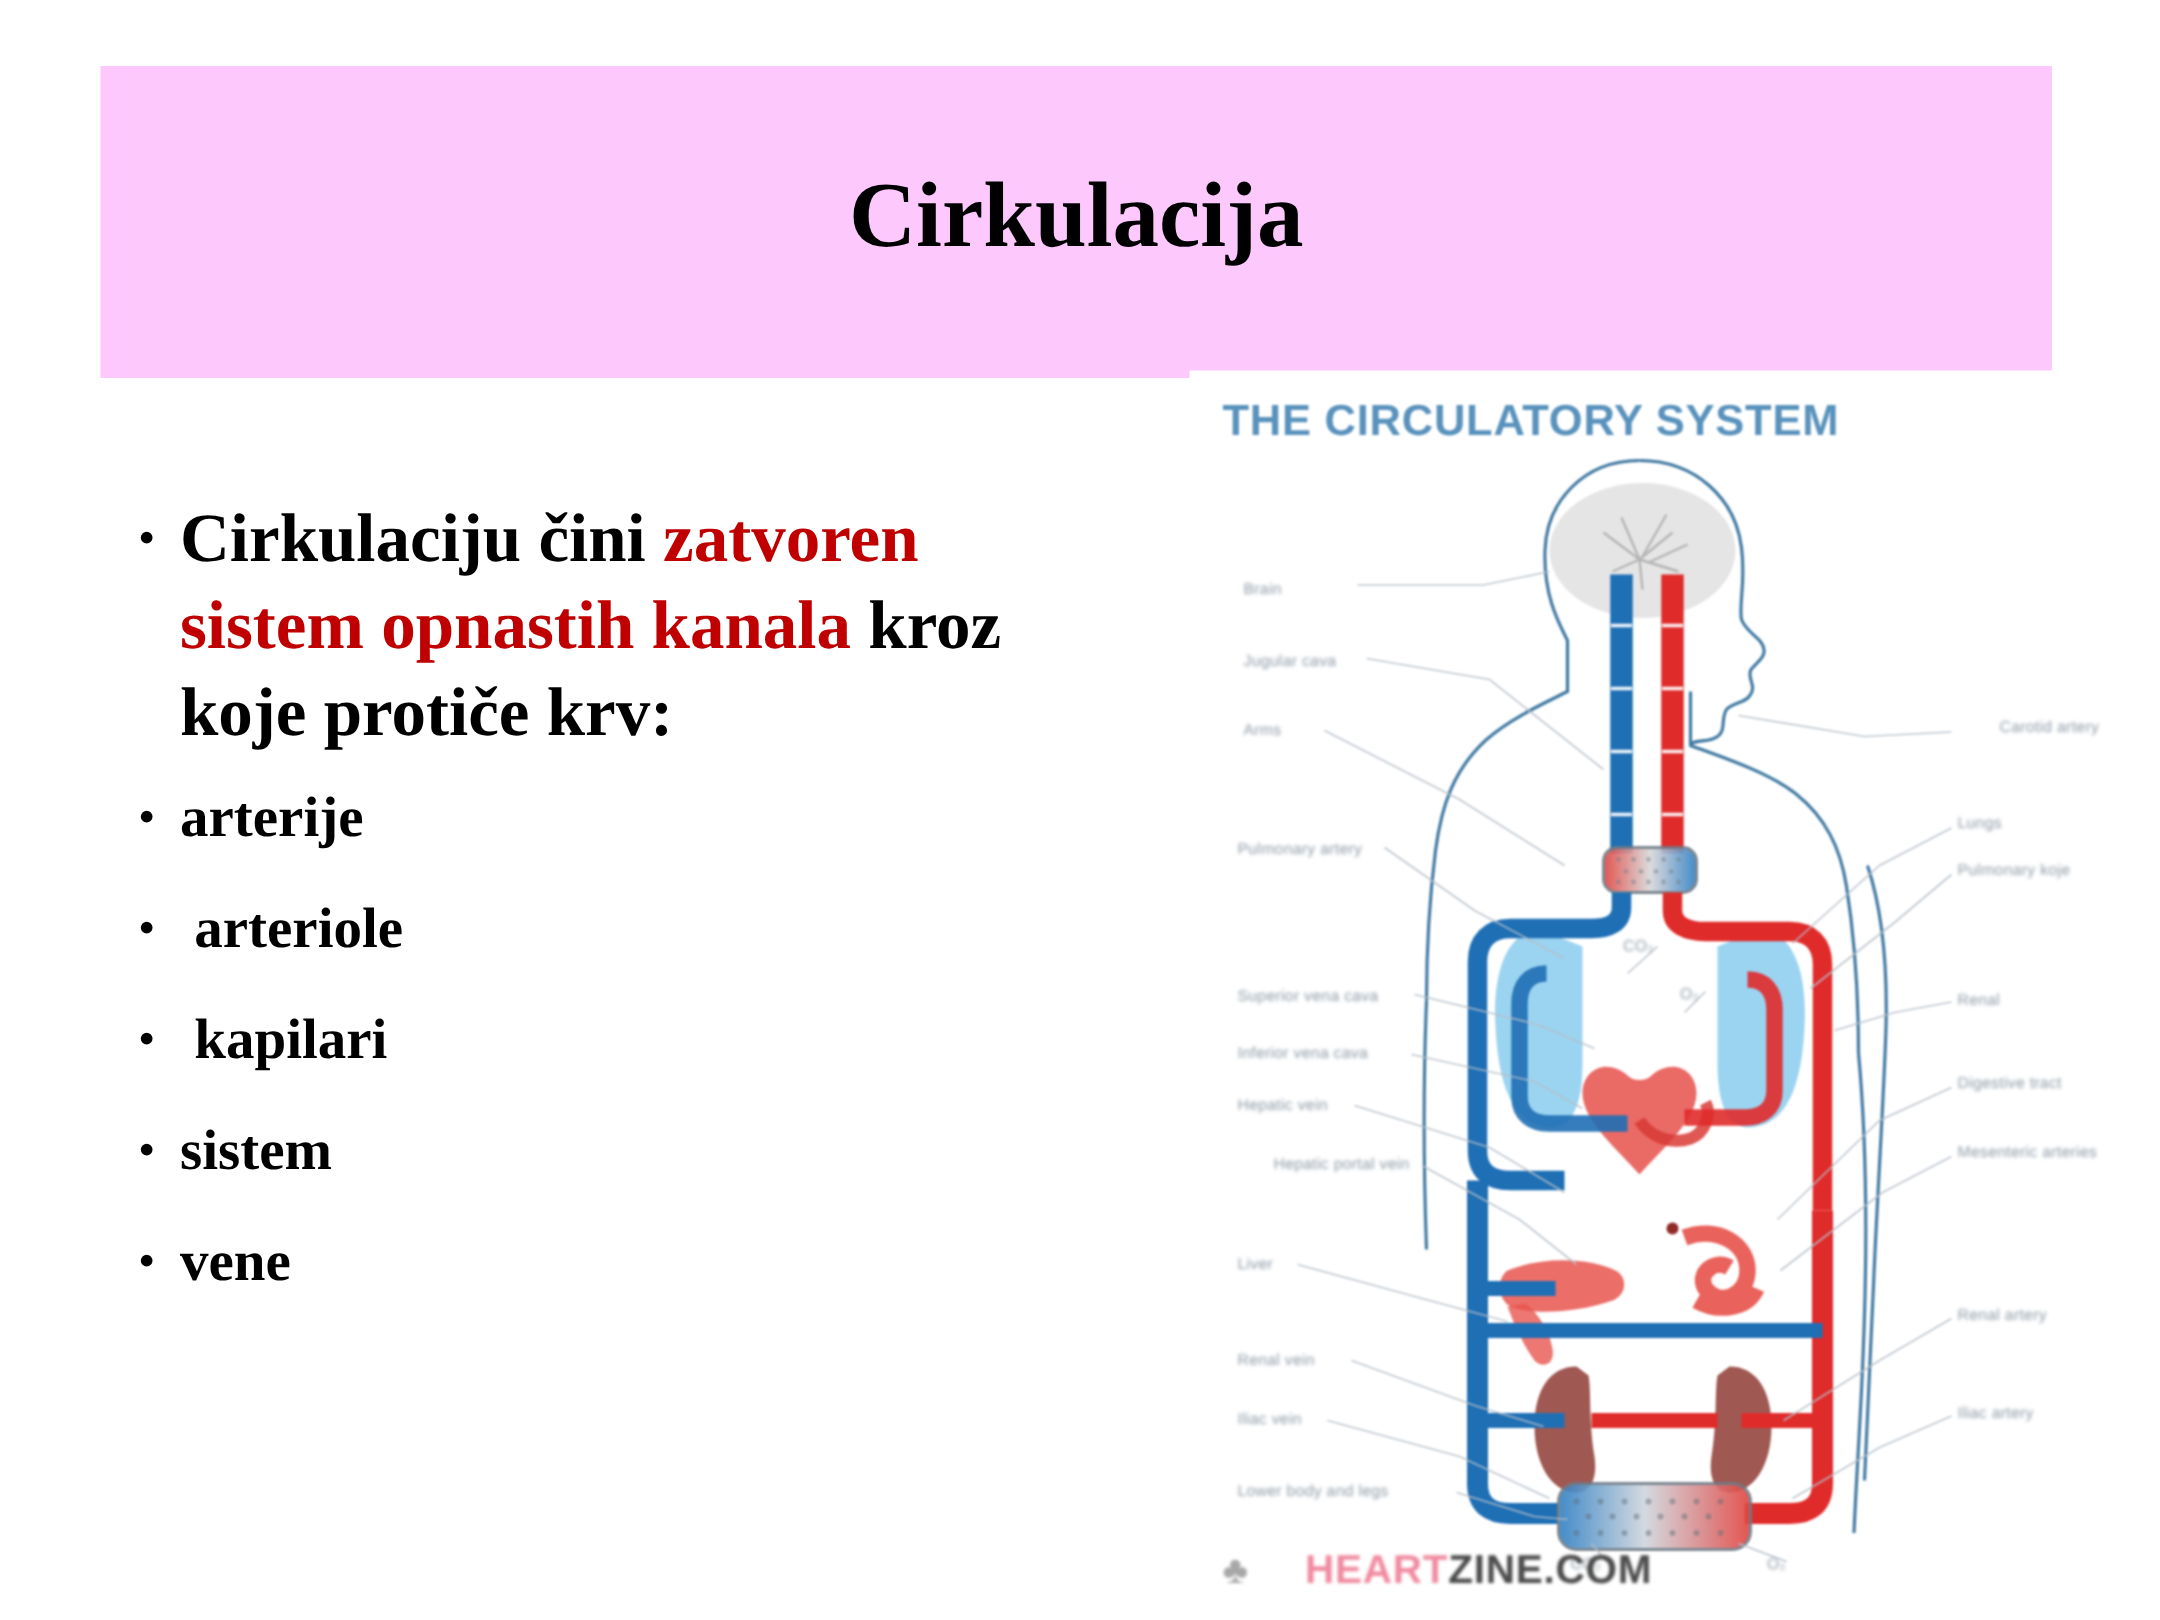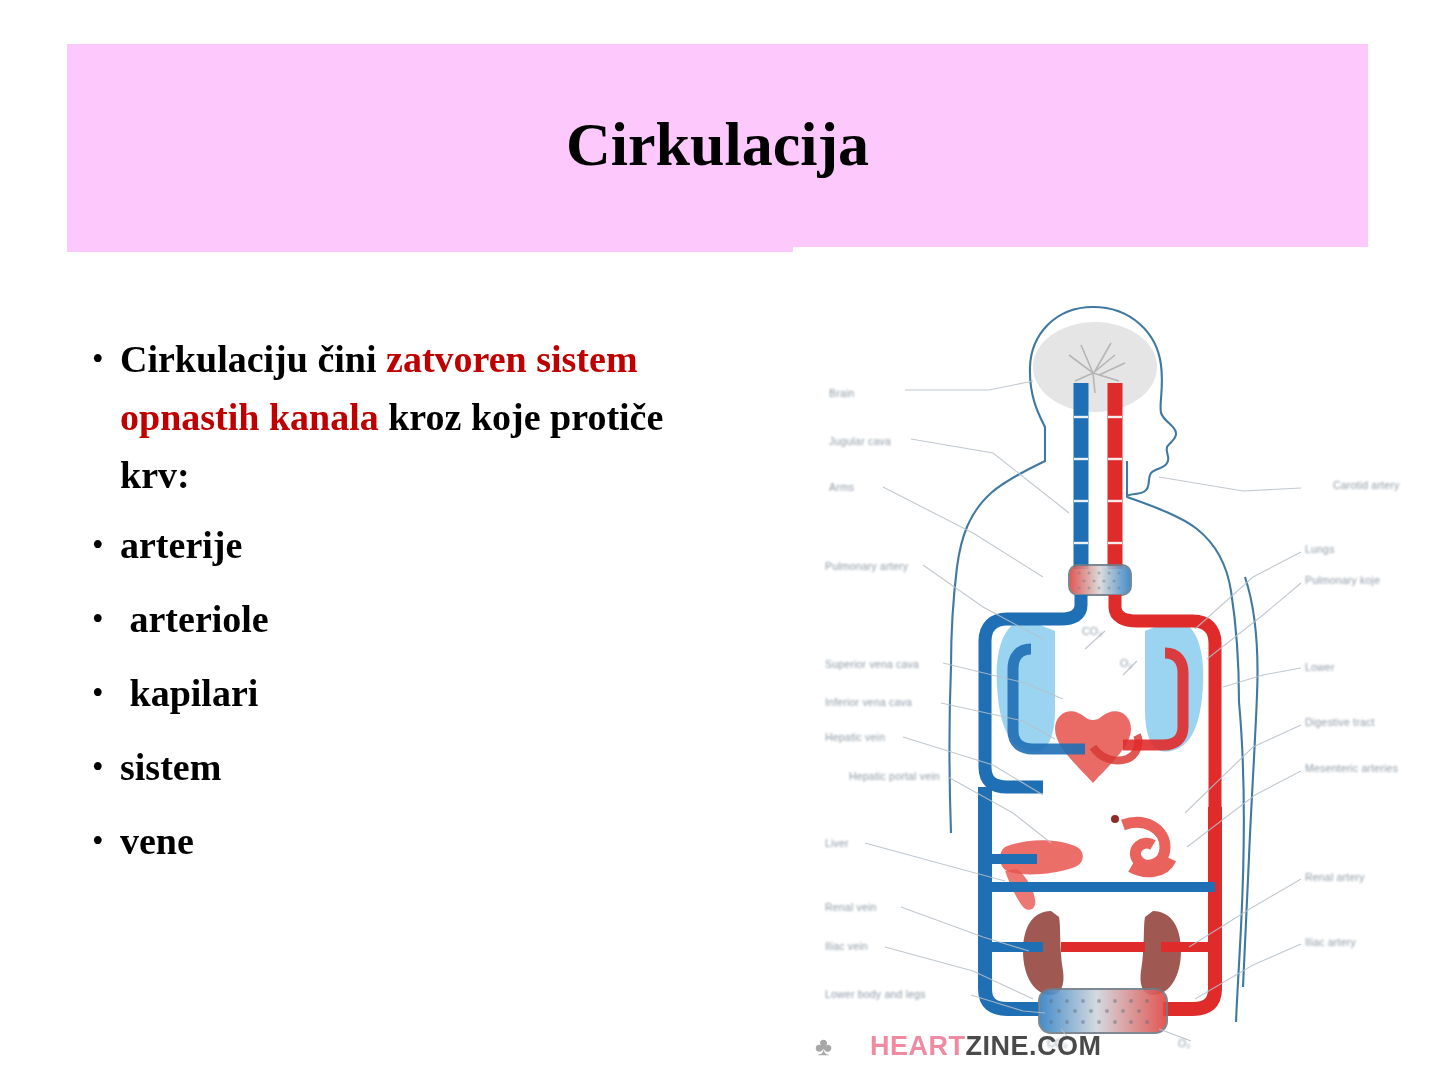--- a/index.html
+++ b/index.html
@@ -69,21 +69,21 @@
     box-sizing: border-box;
   }
   .bullet-body {
     flex: 1 1 auto;
     font-size: 37px;
     line-height: 58px;
     color: #000000;
   }
   .lead-item .bullet-body {
     font-weight: bold;
-    font-size: 38px;
+    font-size: 46px;
     line-height: 58px;
   }
   .lead-item .bullet-dot {
     line-height: 58px;
   }
   .red { color: #c00000; }
   .sub-item {
     margin-top: 8px;
   }
   .sub-item .bullet-body {
@@ -210,20 +210,21 @@
     <div class="bullet-row sub-item">
       <div class="bullet-dot">•</div>
       <div class="bullet-body indent-sp">vene</div>
     </div>
 
   </div>
 
   <div class="figure">
     <div class="fig-inner">
 
+      <div class="fig-title">THE CIRCULATORY SYSTEM</div>
 
       <svg class="fig-svg" viewBox="0 0 640 833">
         <defs>
           <linearGradient id="capgrad" x1="0" y1="0" x2="1" y2="0">
             <stop offset="0%" stop-color="#2f7fc4"></stop>
             <stop offset="45%" stop-color="#cfd6dd"></stop>
             <stop offset="100%" stop-color="#e0433f"></stop>
           </linearGradient>
           <linearGradient id="capgrad2" x1="0" y1="0" x2="1" y2="0">
             <stop offset="0%" stop-color="#e0433f"></stop>
@@ -440,21 +441,21 @@
       <div class="fig-label" style="left:32px;  top:484px;">Hepatic vein</div>
       <div class="fig-label" style="left:32px;  top:523px;padding-left:24px;">Hepatic portal vein</div>
       <div class="fig-label" style="left:32px;  top:590px;">Liver</div>
       <div class="fig-label" style="left:32px;  top:654px;">Renal vein</div>
       <div class="fig-label" style="left:32px;  top:693px;">Iliac vein</div>
       <div class="fig-label" style="left:32px;  top:741px;">Lower body and legs</div>
 
       <div class="fig-label right" style="left:512px; top:232px;padding-left:28px;">Carotid artery</div>
       <div class="fig-label right" style="left:512px; top:296px;">Lungs</div>
       <div class="fig-label right" style="left:512px; top:327px;">Pulmonary koje</div>
-      <div class="fig-label right" style="left:512px; top:414px;">Lower</div>
+      <div class="fig-label right" style="left:512px; top:414px;">Renal</div>
       <div class="fig-label right" style="left:512px; top:469px;">Digestive tract</div>
       <div class="fig-label right" style="left:512px; top:515px;">Mesenteric arteries</div>
       <div class="fig-label right" style="left:512px; top:624px;">Renal artery</div>
       <div class="fig-label right" style="left:512px; top:689px;">Iliac artery</div>
 
       <div class="fig-label" style="left:289px; top:378px;">CO₂</div>
       <div class="fig-label" style="left:327px; top:410px;">O₂</div>
       <div class="fig-label" style="left:254px; top:790px;">CO₂</div>
       <div class="fig-label" style="left:385px; top:790px;">O₂</div>
 

